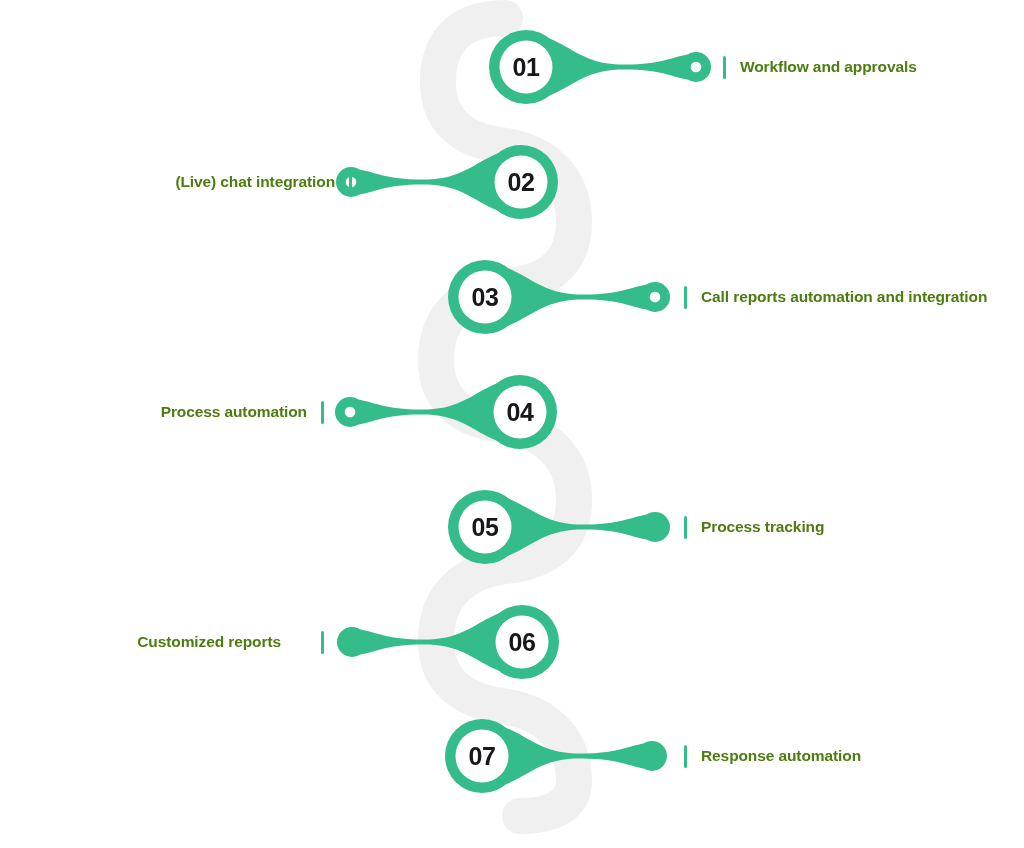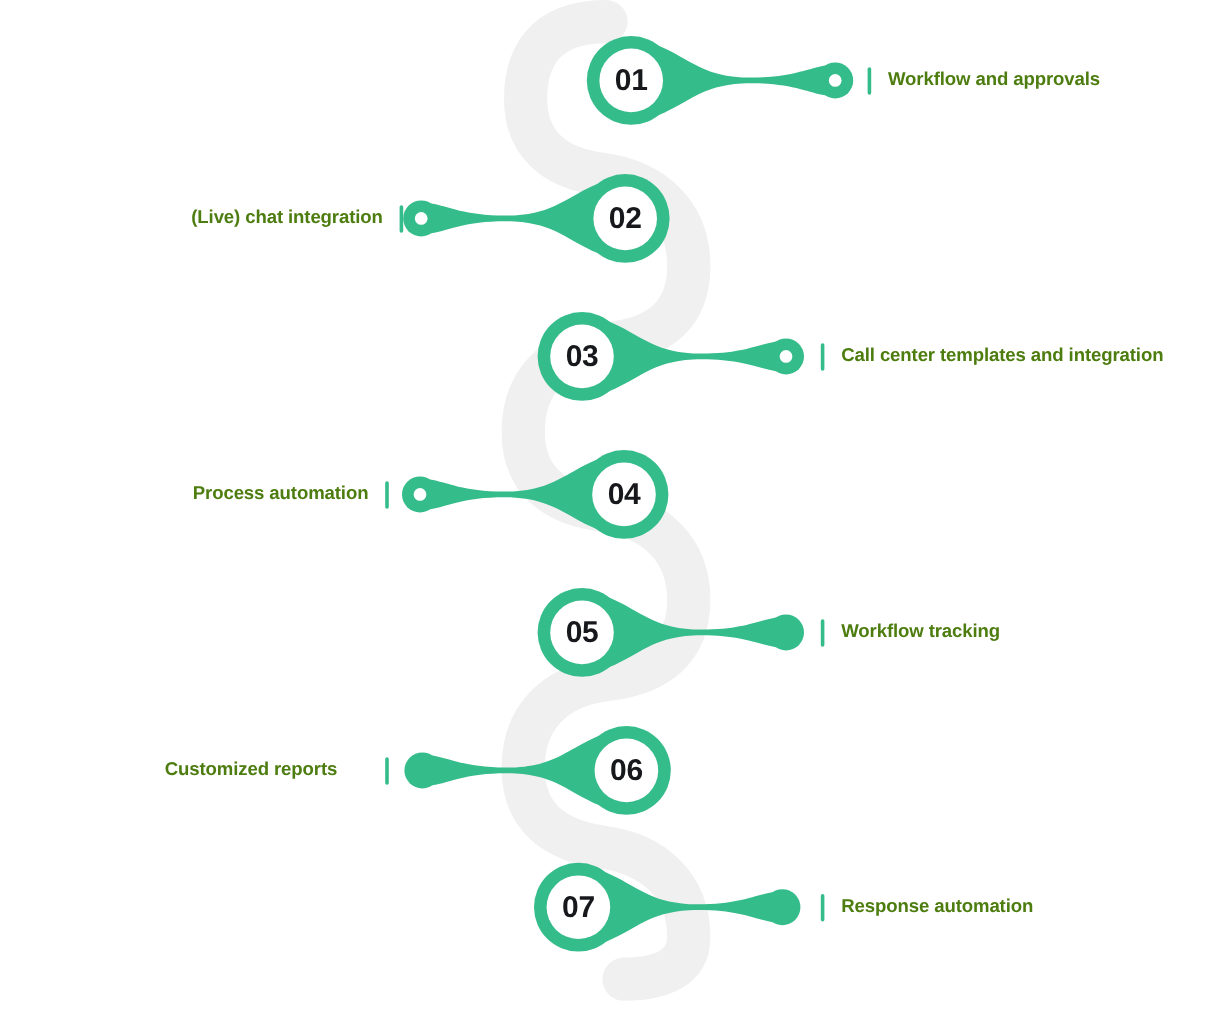--- a/index.html
+++ b/index.html
@@ -129,41 +129,41 @@
             <g>
               <path d="M 292.06 31.14 C 266.06 42.14 256.655 55.5 222.655 57.5 C 182.655 58.7 169.25 50.15 153.25 47.55 A 15 15 0 0 0 153.25 72.45 C 169.25 69.85000000000001 182.655 61.3 222.655 62.5 C 256.655 64.5 266.06 77.86 292.06 88.86 A 37 37 0 0 0 292.06 31.14 Z" fill="#35bc8b"></path>
               <circle cx="315" cy="60" r="37" fill="#35bc8b"></circle>
               <circle cx="315" cy="60" r="26.5" fill="#ffffff"></circle>
               <circle cx="145" cy="60" r="15" fill="#35bc8b"></circle>
               <circle cx="145" cy="60" r="5.3" fill="#ffffff"></circle>
             </g>
             <text x="315" y="60" text-anchor="middle" dominant-baseline="central" class="num-text">02</text>
           </svg>
         </div>
-        <div class="label-block left" style="right: 688px;">
+        <div class="label-block left" style="right: 672px;">
           <span class="label-text">(Live) chat integration</span>
           <span class="tick"></span>
         </div>
       </div>
       <div class="step-row" style="top: 237px;">
         <div class="connector" style="left: 440px;">
           <svg width="360" height="120" viewBox="0 0 360 120">
             <g>
               <path d="M 67.94 31.14 C 93.94 42.14 103.345 55.5 137.345 57.5 C 177.345 58.7 190.75 50.15 206.75 47.55 A 15 15 0 0 1 206.75 72.45 C 190.75 69.85000000000001 177.345 61.3 137.345 62.5 C 103.345 64.5 93.94 77.86 67.94 88.86 A 37 37 0 0 1 67.94 31.14 Z" fill="#35bc8b"></path>
               <circle cx="45" cy="60" r="37" fill="#35bc8b"></circle>
               <circle cx="45" cy="60" r="26.5" fill="#ffffff"></circle>
               <circle cx="215" cy="60" r="15" fill="#35bc8b"></circle>
               <circle cx="215" cy="60" r="5.3" fill="#ffffff"></circle>
             </g>
             <text x="45" y="60" text-anchor="middle" dominant-baseline="central" class="num-text">03</text>
           </svg>
         </div>
         <div class="label-block right" style="left: 684px;">
           <span class="tick"></span>
-          <span class="label-text">Call center templates and integration</span>
+          <span class="label-text">Call reports automation and integration</span>
         </div>
       </div>
       <div class="step-row" style="top: 352px;">
         <div class="connector" style="left: 205px;">
           <svg width="360" height="120" viewBox="0 0 360 120">
             <g>
               <path d="M 292.06 31.14 C 266.06 42.14 256.655 55.5 222.655 57.5 C 182.655 58.7 169.25 50.15 153.25 47.55 A 15 15 0 0 0 153.25 72.45 C 169.25 69.85000000000001 182.655 61.3 222.655 62.5 C 256.655 64.5 266.06 77.86 292.06 88.86 A 37 37 0 0 0 292.06 31.14 Z" fill="#35bc8b"></path>
               <circle cx="315" cy="60" r="37" fill="#35bc8b"></circle>
               <circle cx="315" cy="60" r="26.5" fill="#ffffff"></circle>
               <circle cx="145" cy="60" r="15" fill="#35bc8b"></circle>
@@ -184,21 +184,21 @@
               <path d="M 67.94 31.14 C 93.94 42.14 103.345 55.5 137.345 57.5 C 177.345 58.7 190.75 50.15 206.75 47.55 A 15 15 0 0 1 206.75 72.45 C 190.75 69.85000000000001 177.345 61.3 137.345 62.5 C 103.345 64.5 93.94 77.86 67.94 88.86 A 37 37 0 0 1 67.94 31.14 Z" fill="#35bc8b"></path>
               <circle cx="45" cy="60" r="37" fill="#35bc8b"></circle>
               <circle cx="45" cy="60" r="26.5" fill="#ffffff"></circle>
               <circle cx="215" cy="60" r="15" fill="#35bc8b"></circle>
             </g>
             <text x="45" y="60" text-anchor="middle" dominant-baseline="central" class="num-text">05</text>
           </svg>
         </div>
         <div class="label-block right" style="left: 684px;">
           <span class="tick"></span>
-          <span class="label-text">Workflow tracking</span>
+          <span class="label-text">Process tracking</span>
         </div>
       </div>
       <div class="step-row" style="top: 582px;">
         <div class="connector" style="left: 207px;">
           <svg width="360" height="120" viewBox="0 0 360 120">
             <g>
               <path d="M 292.06 31.14 C 266.06 42.14 256.655 55.5 222.655 57.5 C 182.655 58.7 169.25 50.15 153.25 47.55 A 15 15 0 0 0 153.25 72.45 C 169.25 69.85000000000001 182.655 61.3 222.655 62.5 C 256.655 64.5 266.06 77.86 292.06 88.86 A 37 37 0 0 0 292.06 31.14 Z" fill="#35bc8b"></path>
               <circle cx="315" cy="60" r="37" fill="#35bc8b"></circle>
               <circle cx="315" cy="60" r="26.5" fill="#ffffff"></circle>
               <circle cx="145" cy="60" r="15" fill="#35bc8b"></circle>

